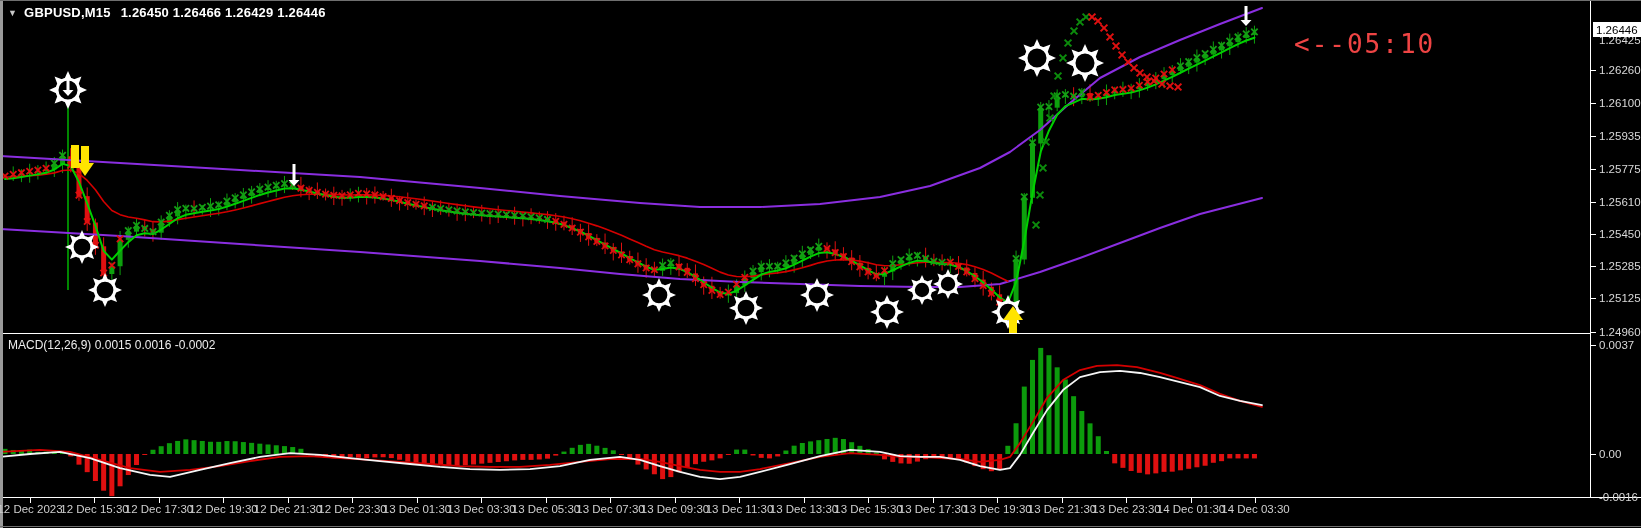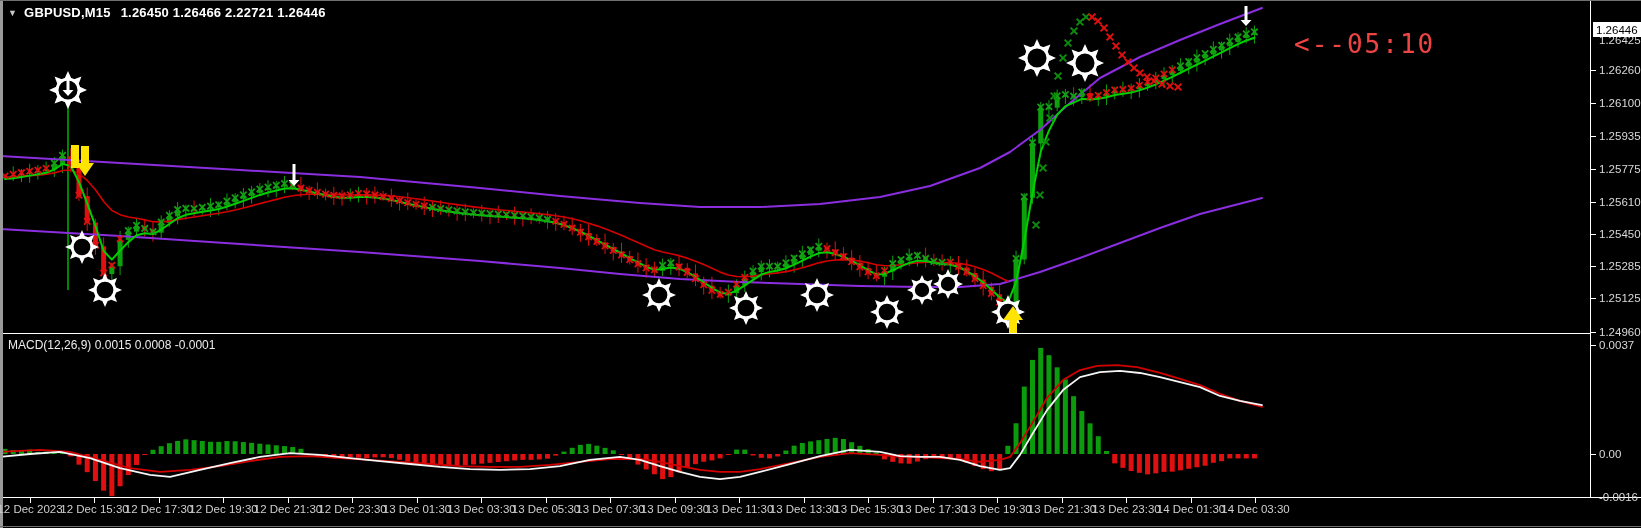--- a/index.html
+++ b/index.html
@@ -1092,17 +1092,17 @@
         <text font-family="&quot;Liberation Sans&quot;,sans-serif" font-size="11.5" fill="#cfcfcf" text-anchor="middle" x="1062" y="513">13 Dec 21:30</text>
         <line x1="1126.5" y1="498" x2="1126.5" y2="503" stroke="#fff" shape-rendering="crispEdges"></line>
         <text font-family="&quot;Liberation Sans&quot;,sans-serif" font-size="11.5" fill="#cfcfcf" text-anchor="middle" x="1126.5" y="513">13 Dec 23:30</text>
         <line x1="1191" y1="498" x2="1191" y2="503" stroke="#fff" shape-rendering="crispEdges"></line>
         <text font-family="&quot;Liberation Sans&quot;,sans-serif" font-size="11.5" fill="#cfcfcf" text-anchor="middle" x="1191" y="513">14 Dec 01:30</text>
         <line x1="1255.5" y1="498" x2="1255.5" y2="503" stroke="#fff" shape-rendering="crispEdges"></line>
         <text font-family="&quot;Liberation Sans&quot;,sans-serif" font-size="11.5" fill="#cfcfcf" text-anchor="middle" x="1255.5" y="513">14 Dec 03:30</text>
       </g>
     </svg>
   <div class="hdr">
-    <span class="tri">▼</span><span>GBPUSD,M15</span><span class="ohlc">1.26450 1.26466 2.22721 1.26446</span>
+    <span class="tri">▼</span><span>GBPUSD,M15</span><span class="ohlc">1.26450 1.26466 1.26429 1.26446</span>
   </div>
-  <div class="macdlbl">MACD(12,26,9) 0.0015 0.0008 -0.0001</div>
+  <div class="macdlbl">MACD(12,26,9) 0.0015 0.0016 -0.0002</div>
   <div class="timer">&lt;--05:10</div>
 </div>
 
 </body></html>

